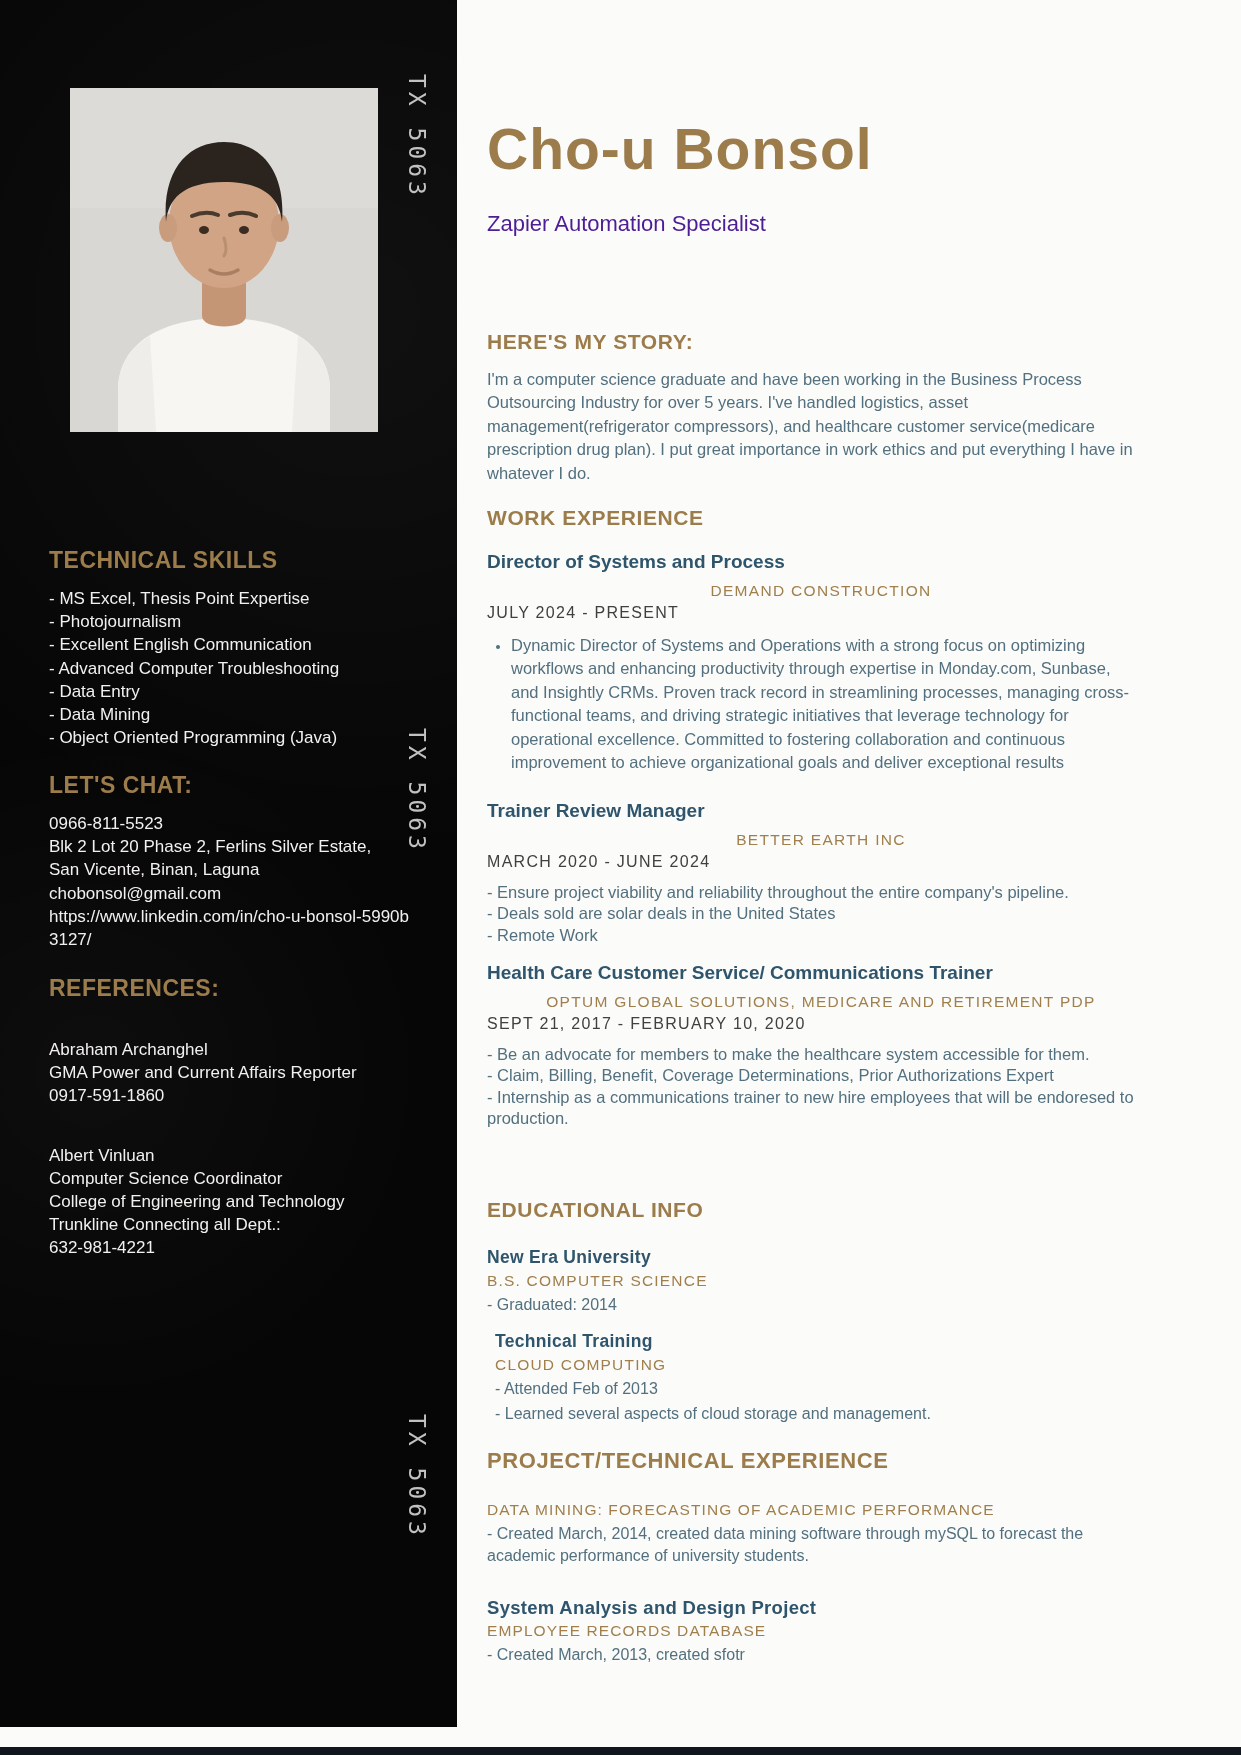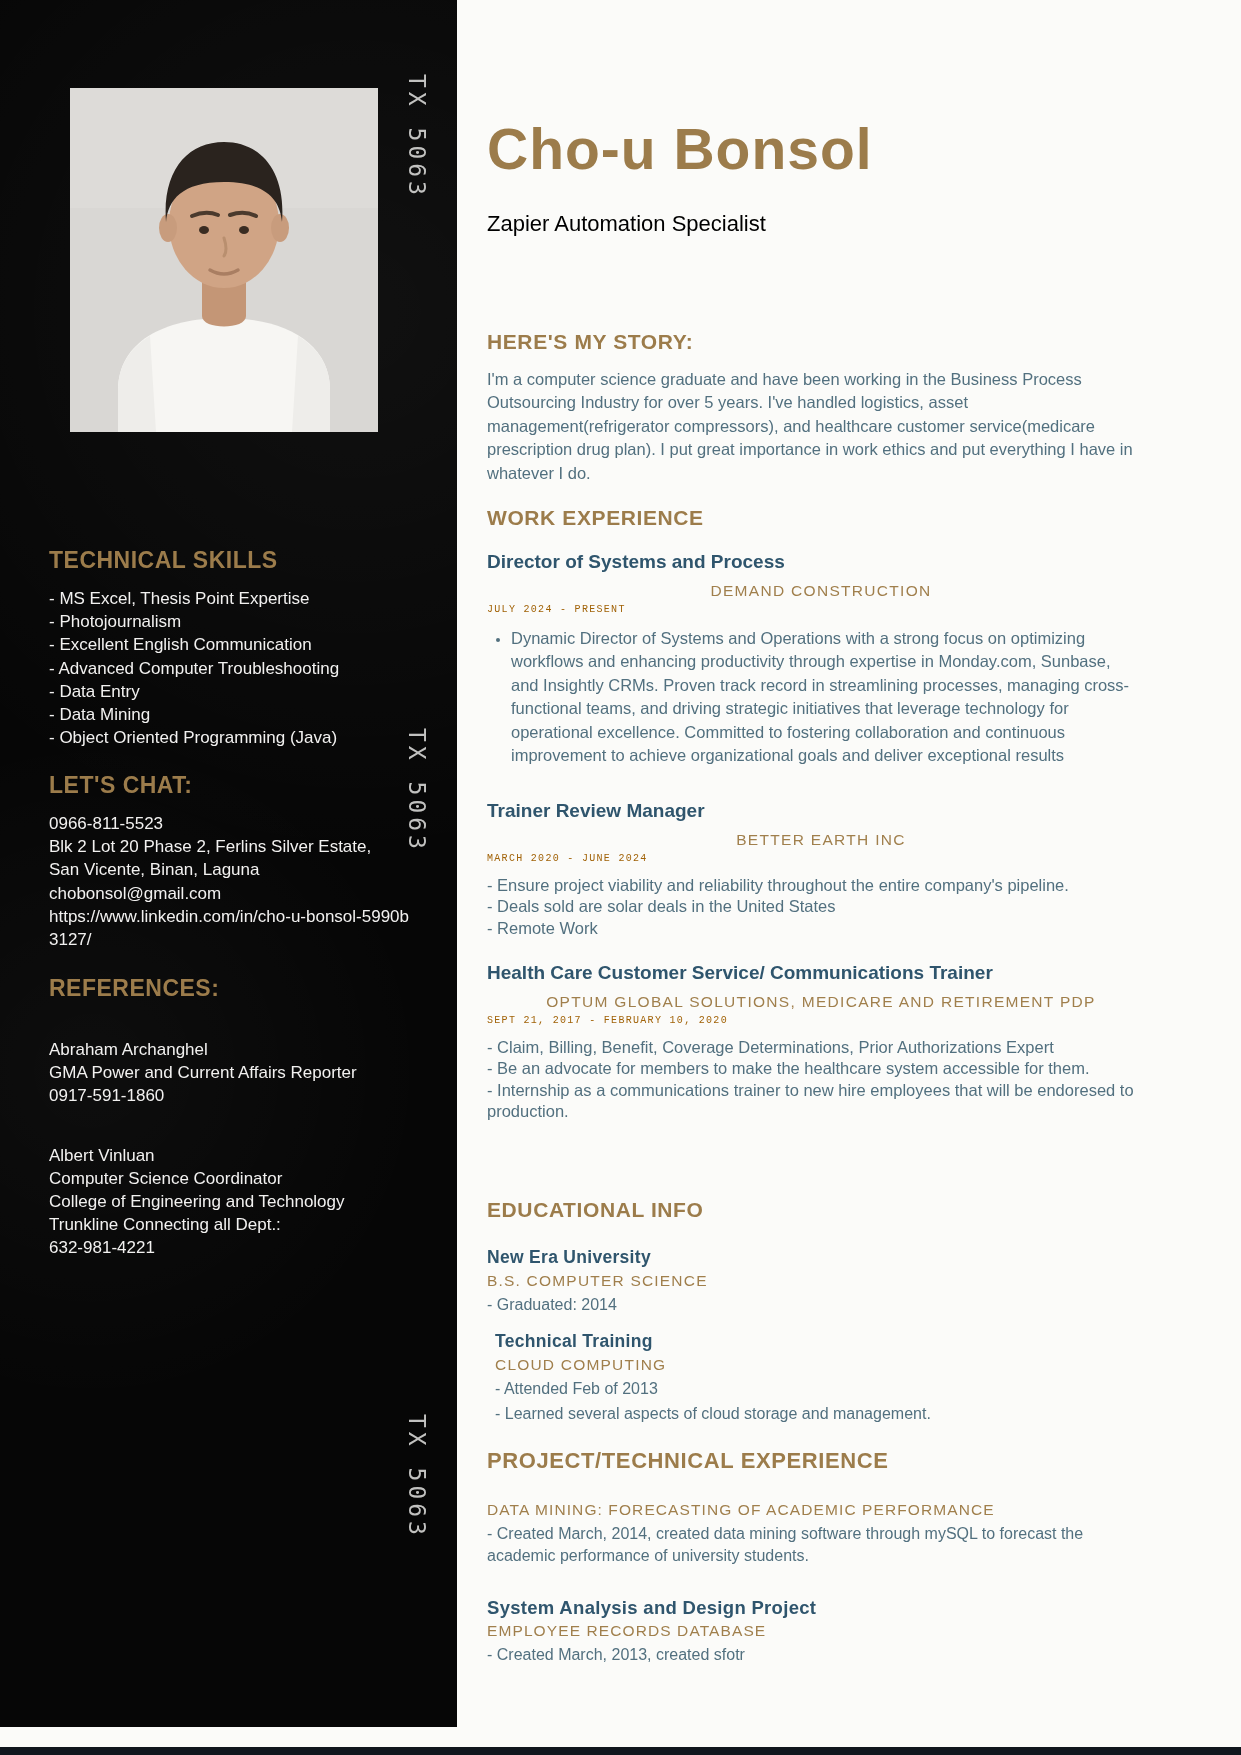--- a/index.html
+++ b/index.html
@@ -36,31 +36,31 @@
   .chat-block { top:772px; }
   .chat-block .side-line { word-break:break-all; }
   .refs-block { top:975px; }
   .ref-entry { margin-bottom:24px;margin-top:36px; }
   
   .main-item { position:absolute; left:487px; width:668px; }
   .person-name {
     top:116px; font-size:57px; font-weight:700; color:#9c7c4b;
     letter-spacing:1px; white-space:nowrap;
   }
-  .person-title { top:211px; font-size:22px; color:#000000; }
+  .person-title { top:211px; font-size:22px; color:#4c1d95; }
   .gold-heading {
     font-size:21px; font-weight:700; color:#9c7c4b; letter-spacing:.6px;
   }
   .story-heading { top:330px; }
   .story-body { top:368px; width:662px; font-size:16.5px; line-height:23.4px; color:#52707f; }
   .work-heading { top:506px; }
   .job { }
   .job-title { font-size:19px; font-weight:700; color:#2f556d; }
   .job-company { margin-top:9px; font-size:15.5px; color:#a07f4c; letter-spacing:1.3px;text-align:center; }
-  .job-dates  { margin-top:4px; font-size:10px; color:#a16207; letter-spacing:1.3px;font-family:Liberation Mono, monospace; }
+  .job-dates  { margin-top:4px; font-size:16px; color:#404040; letter-spacing:1.3px; }
   .job-body { margin-top:11px; font-size:16.5px; line-height:22px; color:#52707f; }
   .job1 { top:551px; }
   .job1 ul { margin-top:12px; padding-left:24px; width:648px; }
   .job1 li { font-size:16.5px; line-height:23.4px; color:#52707f; }
   .job1 li::marker { color:#52707f; font-size:13px; }
   .job2 { top:800px; }
   .job3 { top:962px; }
   .dash-line { font-size:16.5px; line-height:21.4px; color:#52707f; }
   .edu-heading { top:1198px; }
   .edu-entry .school { font-size:17.5px; font-weight:700; color:#2f556d; letter-spacing:.3px; }
@@ -181,22 +181,22 @@
       <div class="dash-line">- Deals sold are solar deals in the United States</div>
       <div class="dash-line">- Remote Work</div>
     </div>
   </div>
 
   <div class="main-item job job3">
     <div class="job-title">Health Care Customer Service/ Communications Trainer</div>
     <div class="job-company">OPTUM GLOBAL SOLUTIONS, MEDICARE AND RETIREMENT PDP</div>
     <div class="job-dates">SEPT 21, 2017 - FEBRUARY 10, 2020</div>
     <div class="job-body">
+      <div class="dash-line">- Be an advocate for members to make the healthcare system accessible for them.</div>
       <div class="dash-line">- Claim, Billing, Benefit, Coverage Determinations, Prior Authorizations Expert</div>
-      <div class="dash-line">- Be an advocate for members to make the healthcare system accessible for them.</div>
       <div class="dash-line">- Internship as a communications trainer to new hire employees that will be endoresed to production.</div>
     </div>
   </div>
 
   <div class="main-item gold-heading edu-heading">EDUCATIONAL INFO</div>
 
   <div class="main-item edu-entry edu1">
     <div class="school">New Era University</div>
     <div class="program">B.S. COMPUTER SCIENCE</div>
     <div class="edu-line">- Graduated: 2014</div>

